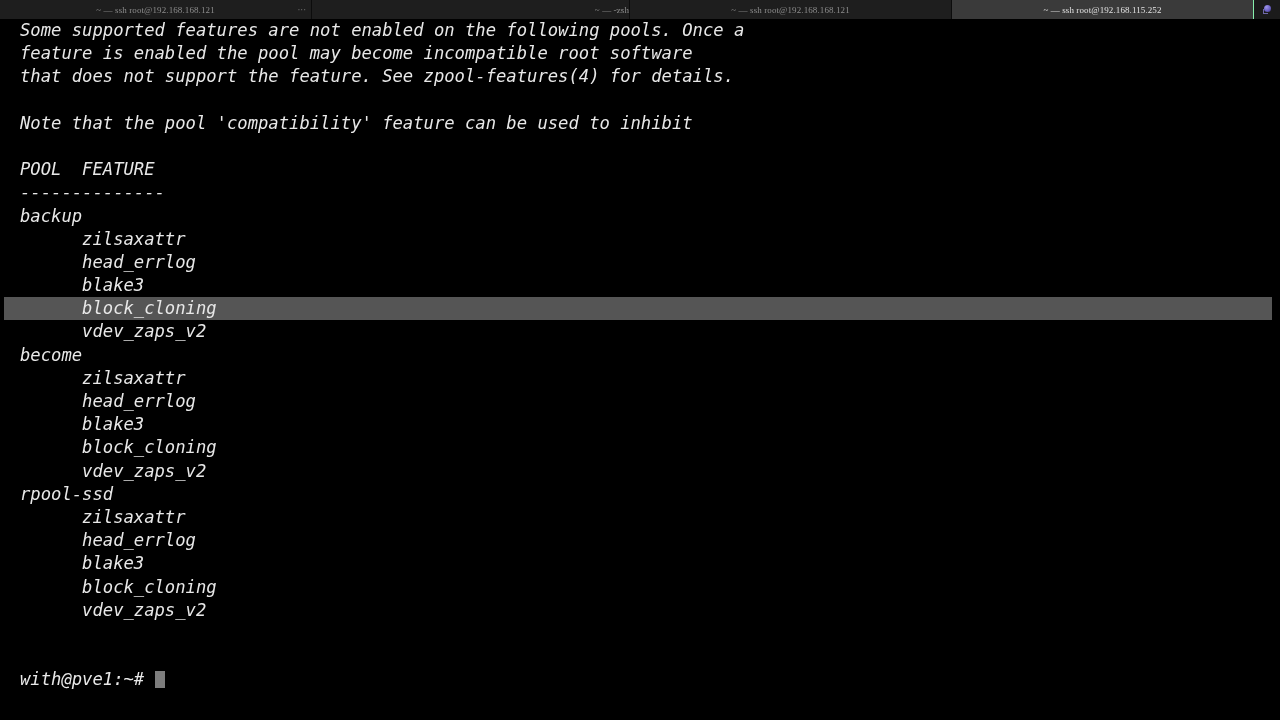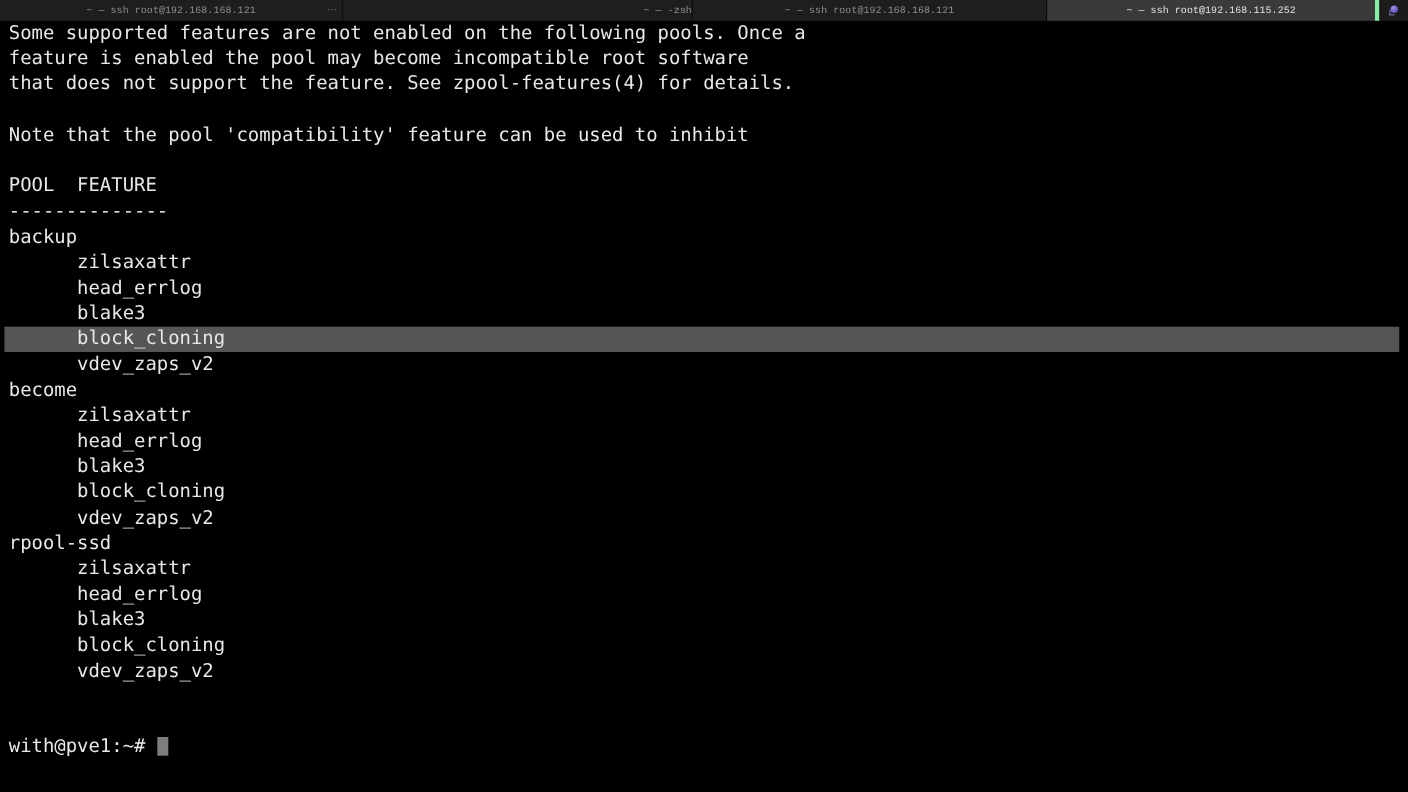--- a/index.html
+++ b/index.html
@@ -30,25 +30,25 @@
     background: #1e1e1e;
     border-right: 1px solid #0c0c0c;
     display: flex;
     align-items: center;
     justify-content: center;
     box-sizing: border-box;
     overflow: hidden;
   }
   .tab.active {
     background: #3a3a3a;
-    border-right: 4px solid #86efac;
+    border-right: 1px solid #86efac;
   }
   .tab-title {
     color: #8d8d8d;
-    font-family: Liberation Mono, monospace;
+    font-family: Liberation Serif, serif;
     font-size: 9px;
     letter-spacing: 0.1px;
     white-space: nowrap;
   }
   .tab.active .tab-title {
     color: #e2e2e2;
   }
   .tab-ellipsis {
     position: absolute;
     right: 5px;
@@ -101,22 +101,23 @@
     font-family: "DejaVu Sans Mono", "Liberation Mono", monospace;
     font-size: 17.2px;
     line-height: 23.2px;
     padding: 0;
     box-sizing: border-box;
   }
   .line {
     position: relative;
     height: 23.2px;
     white-space: pre;
-    padding-left: 8px;
+    padding-left: 20px;
     box-sizing: border-box;
+    font-style: italic;
   }
   .hl-band {
     position: absolute;
     left: 4px;
     top: 0;
     width: 1268px;
     height: 23.2px;
     background: #555555;
     z-index: 0;
   }

